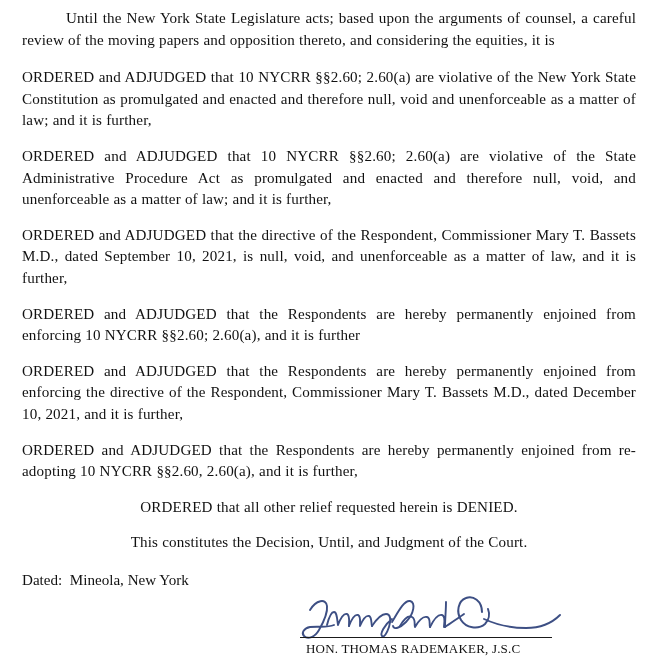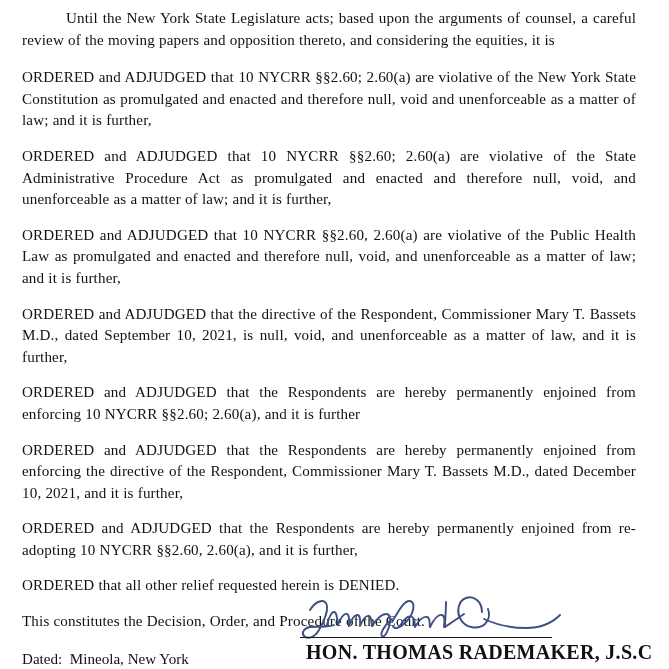--- a/index.html
+++ b/index.html
@@ -35,21 +35,21 @@
     word-spacing: 0.01em;
   }
 
   p.para.lead {
     text-indent: 44px;
     margin-bottom: 16px;
   }
 
   
   p.para.nojust {
-    text-align: left;
+    text-align: center;
   }
 
   .dated-block {
     margin-top: 16px;
     font-size: 15.1px;
     line-height: 21.6px;
   }
   .dated-line {
     white-space: pre;
     font-family: Liberation Serif, serif;
@@ -83,53 +83,51 @@
     top: 45px;
     width: 252px;
     height: 0;
     border-top: 1.4px solid #1a1a1a;
   }
 
   .sig-name {
     position: absolute;
     left: 10px;
     top: 49px;
-    font-size: 20px;
+    font-size: 13px;
     font-variant: small-caps;
     letter-spacing: 0.015em;
     white-space: nowrap;
     color: #111111;
-    font-weight: bold;
   }
 </style>
 </head>
 <body>
 
 <div class="page">
 
   <div>
     <p class="para lead">Until the New York State Legislature acts; based upon the arguments of counsel, a careful review of the moving papers and opposition thereto, and considering the equities, it is</p>
 
     <p class="para">ORDERED and ADJUDGED that 10 NYCRR §§2.60; 2.60(a) are violative of the New York State Constitution as promulgated and enacted and therefore null, void and unenforceable as a matter of law; and it is further,</p>
 
     <p class="para">ORDERED and ADJUDGED that 10 NYCRR §§2.60; 2.60(a) are violative of the State Administrative Procedure Act as promulgated and enacted and therefore null, void, and unenforceable as a matter of law; and it is further,</p>
 
-    <p class="para">ORDERED and ADJUDGED that 10 NYCRR §§2.60, 2.60(a) are violative of the Public Health Law as promulgated and enacted and therefore null, void, and unenforceable as a matter of law; and it is further,</p>
 
     <p class="para">ORDERED and ADJUDGED that the directive of the Respondent, Commissioner Mary T. Bassets M.D., dated September 10, 2021, is null, void, and unenforceable as a matter of law, and it is further,</p>
 
     <p class="para">ORDERED and ADJUDGED that the Respondents are hereby permanently enjoined from enforcing 10 NYCRR §§2.60; 2.60(a), and it is further</p>
 
     <p class="para">ORDERED and ADJUDGED that the Respondents are hereby permanently enjoined from enforcing the directive of the Respondent, Commissioner Mary T. Bassets M.D., dated December 10, 2021, and it is further,</p>
 
     <p class="para">ORDERED and ADJUDGED that the Respondents are hereby permanently enjoined from re-adopting 10 NYCRR §§2.60, 2.60(a), and it is further,</p>
 
     <p class="para nojust">ORDERED that all other relief requested herein is DENIED.</p>
 
-    <p class="para nojust">This constitutes the Decision, Order, and Procedure of the Court.</p>
+    <p class="para nojust">This constitutes the Decision, Until, and Judgment of the Court.</p>
   </div>
 
   <div class="dated-block">
     <span class="dated-line">Dated:  Mineola, New York</span>
   </div>
 
   <div class="sig-area">
 
     <svg class="sig-ink" viewBox="0 0 300 50" xmlns="http://www.w3.org/2000/svg">
       <g fill="none" stroke="#3d4f84" stroke-linecap="round" stroke-linejoin="round">

